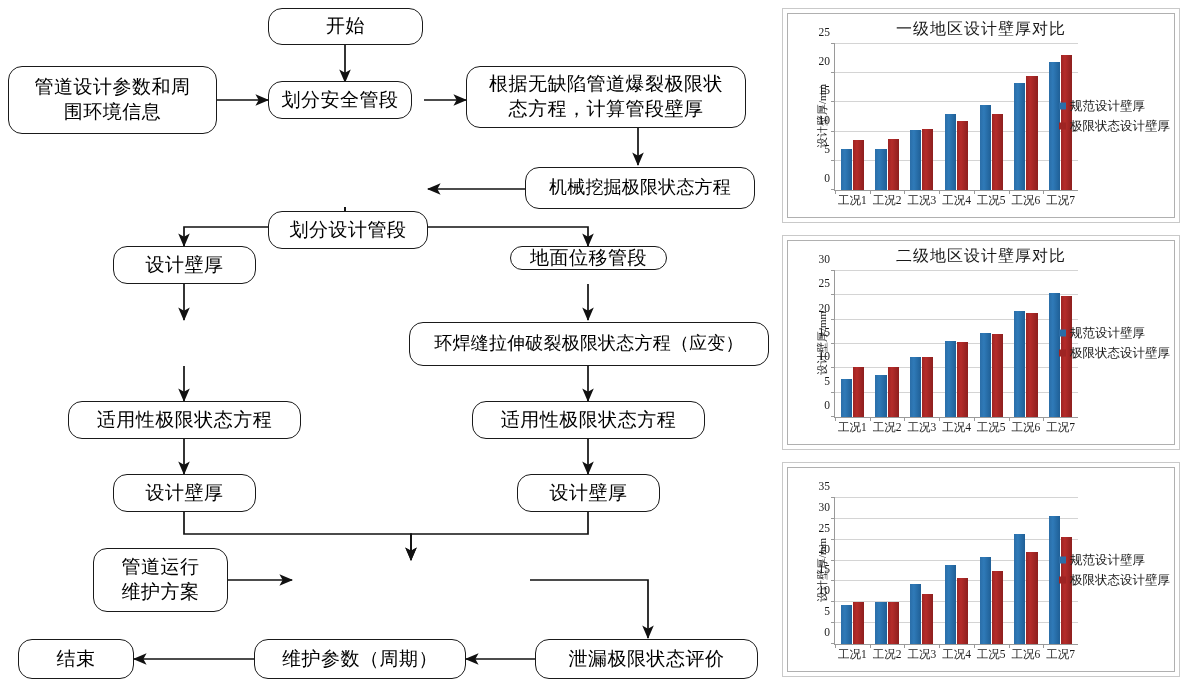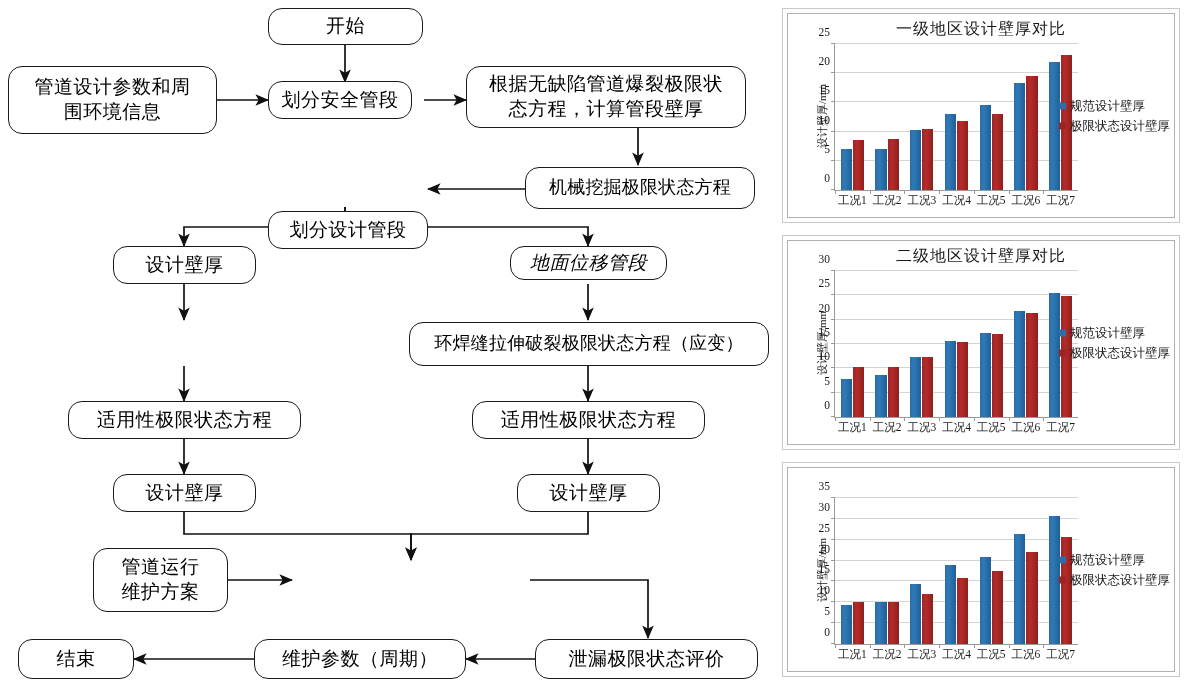--- a/index.html
+++ b/index.html
@@ -212,21 +212,21 @@
     </div>
 
     <div class="node" style="left:268px; top:183px; width:160px; height:38px;margin-top:28px;">
       <span>划分设计管段</span>
     </div>
 
     <div class="node" style="left:113px; top:246px; width:143px; height:38px;">
       <span>设计壁厚</span>
     </div>
 
-    <div class="node" style="left:510px; top:246px; width:157px; height:34px;font-style:italic;">
+    <div class="node" style="left:510px; top:246px; width:157px; height:24px;">
       <span>地面位移管段</span>
     </div>
 
 
     <div class="node small" style="left:409px; top:322px; width:360px; height:44px;">
       <span>环焊缝拉伸破裂极限状态方程（应变）</span>
     </div>
 
     <div class="node" style="left:68px; top:401px; width:233px; height:38px;">
       <span>适用性极限状态方程</span>

